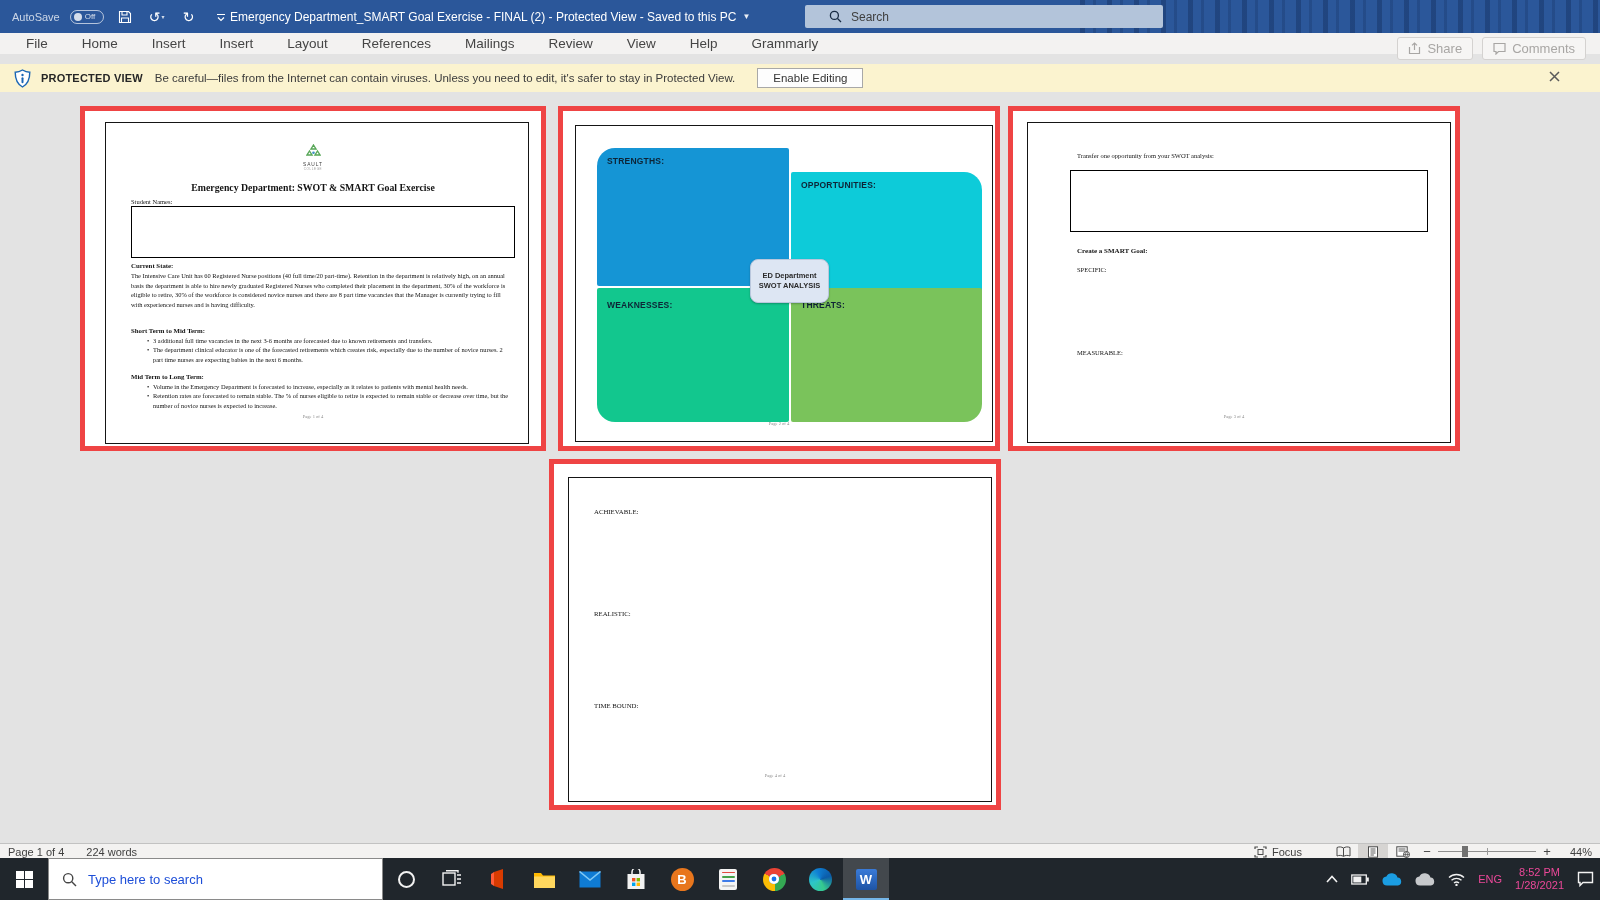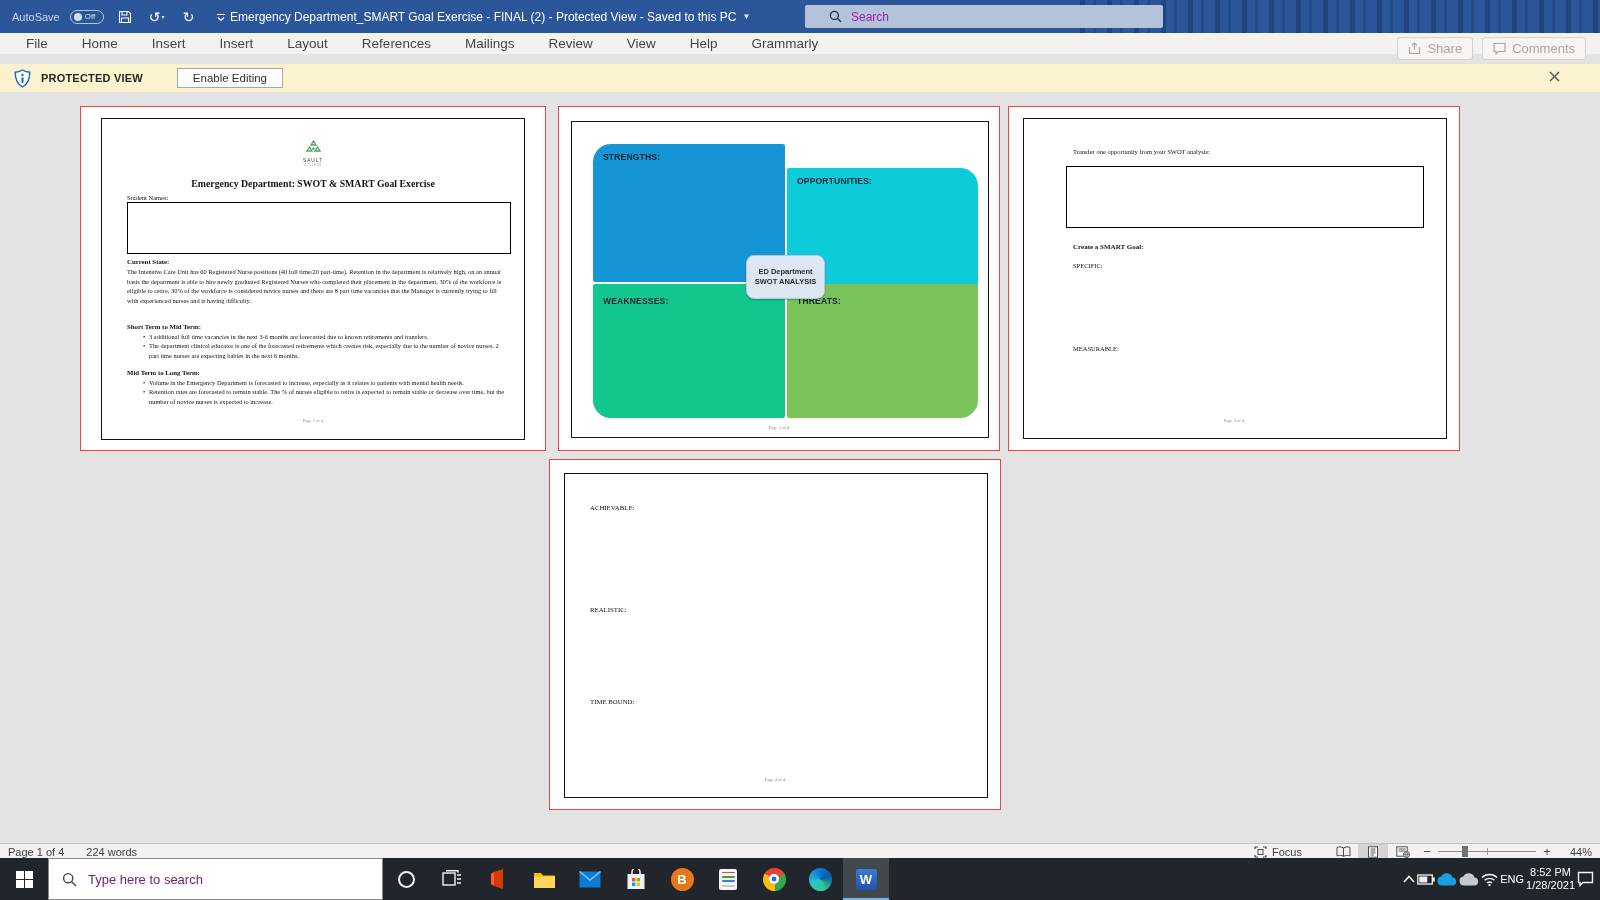--- a/index.html
+++ b/index.html
@@ -14,21 +14,21 @@
   .autosave-label { font-size:11px; color:rgba(255,255,255,.75); }
   .autosave-toggle { width:34px; height:14px; border:1px solid rgba(255,255,255,.65); border-radius:8px; display:flex; align-items:center; gap:3px; padding:0 3px; }
   .autosave-knob { width:8px; height:8px; border-radius:50%; background:rgba(255,255,255,.8); }
   .autosave-state { font-size:8px; color:rgba(255,255,255,.8); }
   .qat-btn { display:flex; align-items:center; justify-content:center; width:22px; height:24px; color:#fff; font-size:14px; }
   .undo-caret { font-size:6px; margin-left:1px; color:rgba(255,255,255,.8); }
   .tb-title { position:absolute; left:230px; top:0; height:33px; display:flex; align-items:center; font-size:12px; white-space:nowrap; }
   .tb-title .caret { font-size:8px; margin-left:6px; color:rgba(255,255,255,.9); }
   .tb-search { position:absolute; left:805px; top:5px; width:358px; height:23px; background:#b3c4da; border-radius:2px;
     display:flex; align-items:center; padding-left:24px; gap:9px; }
-  .tb-search span { font-size:12px; color:#a21caf; }
+  .tb-search span { font-size:12px; color:#404040; }
   .tb-right { position:absolute; right:0; top:0; height:33px; display:flex; align-items:center; }
   .tb-user { font-size:12px; color:#fff; margin-right:10px; }
   .tb-avatar { width:22px; height:22px; border-radius:50%; display:flex; align-items:center; justify-content:center;
     font-size:10px; font-weight:bold; color:#fff; margin-right:16px; }
   .tb-winbtn { width:46px; height:33px; display:flex; align-items:center; justify-content:center; color:#fff; font-size:13px; }
 
   
   .ribbon { position:absolute; left:0; top:33px; width:1600px; height:21px; background:#f3f2f1; display:flex; align-items:center; }
   .tab { font-size:13.5px; color:#454545; padding:0 17px; height:31px; line-height:31px; white-space:nowrap; }
   .ribbon-right { position:absolute; right:14px; top:4px; display:flex; gap:9px; }
@@ -38,21 +38,21 @@
   
   .banner { position:absolute; left:0; top:64px; width:1600px; height:28px; background:#fbf3cf; display:flex; align-items:center; }
   .banner-title { font-size:11px; font-weight:bold; color:#262626; margin:0 12px 0 10px; letter-spacing:.2px; }
   .banner-msg { font-size:11.5px; color:#3b3b3b; }
   .banner-btn { margin-left:22px; height:20px; padding:0 15px; background:#fdfdfd; border:1px solid #a8a8a8; font-size:11.5px; color:#333;
     display:flex; align-items:center; font-family:"Liberation Sans",sans-serif; }
   .banner-close { position:absolute; right:40px; top:7px; font-size:12px; color:#555; }
 
   
   .workspace { position:absolute; left:0; top:92px; width:1600px; height:751px; background:#e3e3e3; }
-  .page { position:absolute; background:#fff; border:1px solid #ef4444; }
+  .page { position:absolute; background:#fff; border:5px solid #ef4444; }
   .pborder { position:absolute; border:1px solid #151515; }
   .serif { font-family:"Liberation Serif","DejaVu Serif",serif; color:#141414; }
   .pfooter { position:absolute; left:0; right:0; text-align:center; font-size:4.5px; color:#8a8a8a; font-family:"Liberation Serif",serif; }
 
   
   .logo-wrap { position:absolute; left:0; right:0; top:32px; text-align:center; }
   .logo-name { font-size:4.8px; letter-spacing:1px; color:#3c3c3c; margin-top:1px; }
   .logo-sub { font-size:3px; letter-spacing:.6px; color:#9a9a9a; }
   .p1-title { position:absolute; left:0; right:0; top:71px; text-align:center; font-size:9.8px; font-weight:bold; }
   .p1-label { position:absolute; left:46px; top:87px; font-size:6.5px; }
@@ -94,37 +94,37 @@
   .zoom-track { position:relative; width:98px; height:15px; margin:0 2px; }
   .zoom-line { position:absolute; left:0; right:0; top:7px; height:1px; background:#8f8f8f; }
   .zoom-tick { position:absolute; left:49px; top:4px; width:1px; height:7px; background:#9a9a9a; }
   .zoom-handle { position:absolute; left:24px; top:2px; width:6px; height:11px; background:#717171; }
   .zoom-pct { width:36px; text-align:right; }
 
   
   .taskbar { position:absolute; left:0; top:858px; width:1600px; height:42px; background:#20262c; display:flex; align-items:stretch; }
   .tk-start { width:48px; display:flex; align-items:center; justify-content:center; }
   .tk-search { width:335px; background:#fff; border:1px solid #8a8a8a; display:flex; align-items:center; gap:11px; padding-left:13px; }
-  .tk-search span { font-size:13px; color:#701a75; }
+  .tk-search span { font-size:13px; color:#1d4ed8; }
   .tk-icons { display:flex; }
   .tk-cell { width:46px; display:flex; align-items:center; justify-content:center; }
   .tk-cell.active { background:rgba(255,255,255,.16); box-shadow:inset 0 -2px 0 #75b6e8; }
   .circle-b { width:23px; height:23px; border-radius:50%; background:#e8761d; color:#fff; font-weight:bold; font-size:13px;
     display:flex; align-items:center; justify-content:center; }
   .chrome-ball { width:23px; height:23px; border-radius:50%; position:relative;
     background:conic-gradient(from -60deg, #ea4335 0 120deg, #34a853 120deg 240deg, #fbbc05 240deg 360deg); }
   .chrome-ball::after { content:""; position:absolute; left:6.5px; top:6.5px; width:10px; height:10px; border-radius:50%;
     background:#fff; box-shadow:inset 0 0 0 2.6px #fff, inset 0 0 0 10px #1a73e8; }
   .edge-ball { width:23px; height:23px; border-radius:50%;
     background:conic-gradient(from 160deg, #36c98e, #2dc5c8, #0f7fd4, #0b5ba8, #36c98e); }
   .word-tile { width:21px; height:21px; background:linear-gradient(180deg,#3a7bd8,#1e54a5); color:#fff; font-weight:bold; font-size:13px;
     display:flex; align-items:center; justify-content:center; border-radius:2px; }
   .notes-tile { width:18px; height:21px; background:#f4f4f4; border-radius:2px; padding:3px 2.5px; display:flex; flex-direction:column; gap:2.5px; }
   .notes-tile i { display:block; height:2.5px; border-radius:1px; }
-  .tk-tray { position:absolute; right:6px; top:0; height:42px; display:flex; align-items:center; gap:2px; color:#ffffff; }
+  .tk-tray { position:absolute; right:6px; top:0; height:42px; display:flex; align-items:center; gap:13px; color:#ec4899; }
   .tray-lang { font-size:11px; }
   .tray-clock { font-size:11px; text-align:center; line-height:13px; }
   .tk-cortana { width:17px; height:17px; border-radius:50%; border:2px solid #f2f2f2; }
 </style>
 </head>
 <body>
 
 <div class="titlebar">
   <div class="tb-stripes"></div>
 
@@ -193,20 +193,21 @@
   </div>
 </div>
 
 <div class="banner" style="background-color: rgb(251, 243, 207);">
   <svg style="margin-left:14px" width="17" height="19" viewBox="0 0 17 19">
     <path d="M8.5 1 C11 2.6 13.6 3.2 15.8 3.2 C15.8 10 13.5 15.2 8.5 18 C3.5 15.2 1.2 10 1.2 3.2 C3.4 3.2 6 2.6 8.5 1 Z" fill="#fff" stroke="#1a66b5" stroke-width="1.4"></path>
     <circle cx="8.5" cy="6" r="1.2" fill="#1a66b5"></circle>
     <rect x="7.5" y="8.2" width="2" height="6" rx="1" fill="#1a66b5"></rect>
   </svg>
   <span class="banner-title">PROTECTED VIEW</span>
+  <span class="banner-msg">Be careful—files from the Internet can contain viruses. Unless you need to edit, it's safer to stay in Protected View.</span>
   <span class="banner-btn">Enable Editing</span>
   <span class="banner-close">
     <svg width="11" height="11" viewBox="0 0 11 11">
         <path d="M1 1 L10 10 M10 1 L1 10" stroke="#5a5a5a" stroke-width="1.5"></path>
       </svg>
   </span>
 </div>
 
 <div class="workspace">
 

